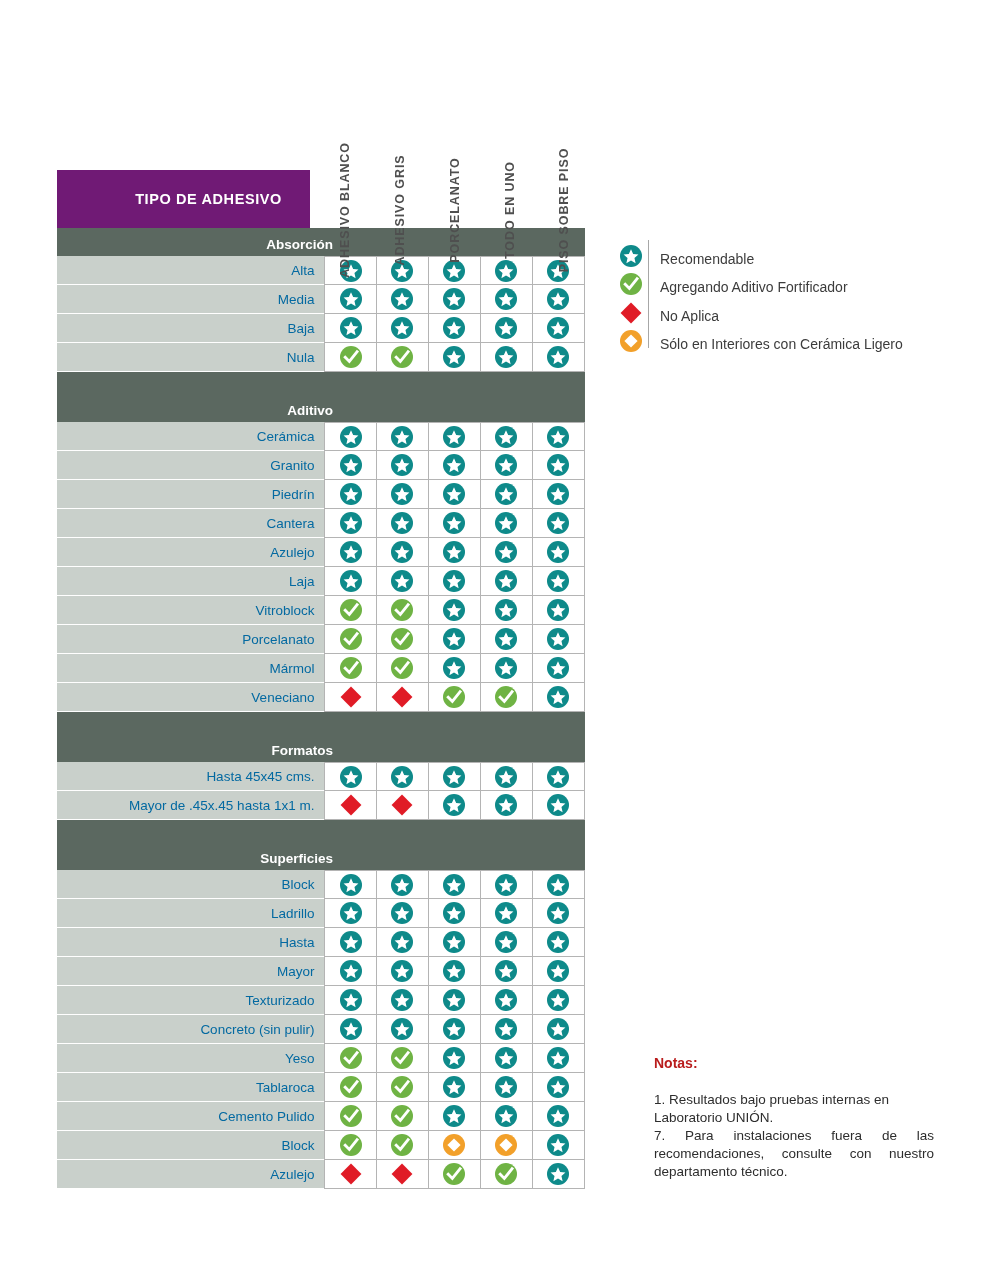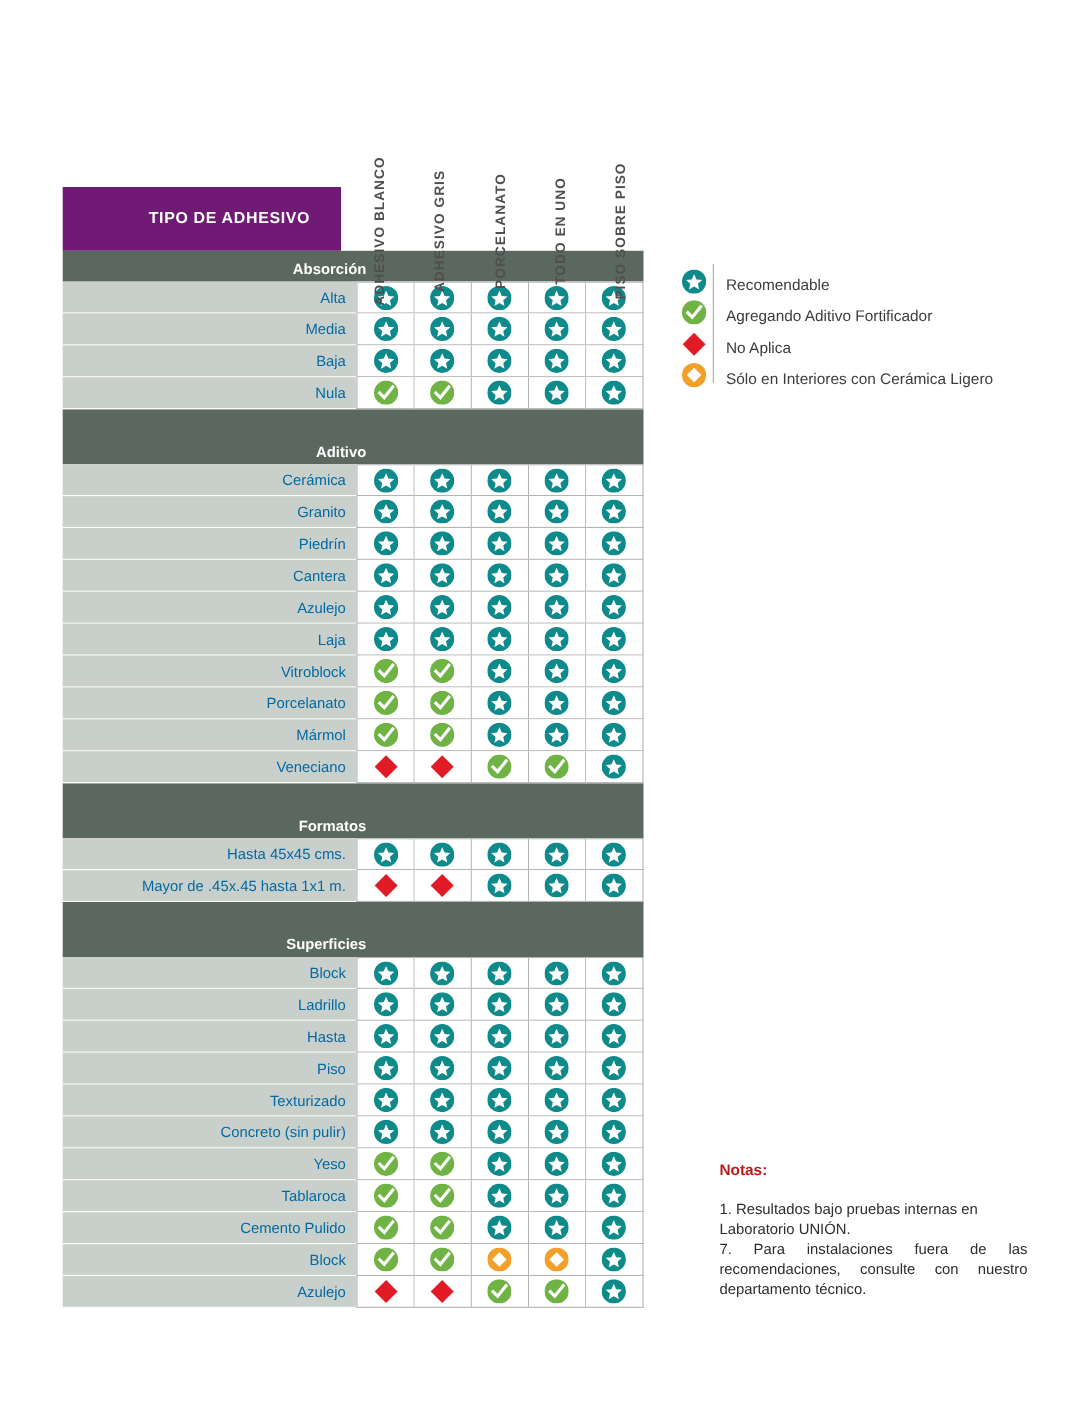--- a/index.html
+++ b/index.html
@@ -860,21 +860,21 @@
           </svg>
         </div>
         <div class="cell">
           <svg viewBox="0 0 40 40" class="icon">
             <circle cx="20" cy="20" r="20" fill="#0e8a8a"></circle>
             <path d="M20 7.5 L23.9 16.4 L33.5 17.3 L26.3 23.6 L28.4 33 L20 28.1 L11.6 33 L13.7 23.6 L6.5 17.3 L16.1 16.4 Z" fill="#ffffff"></path>
           </svg>
         </div>
       </div>
       <div class="data-row">
-        <div class="row-label">Piso</div>
+        <div class="row-label">Mayor</div>
         <div class="cell first-cell">
           <svg viewBox="0 0 40 40" class="icon">
             <circle cx="20" cy="20" r="20" fill="#0e8a8a"></circle>
             <path d="M20 7.5 L23.9 16.4 L33.5 17.3 L26.3 23.6 L28.4 33 L20 28.1 L11.6 33 L13.7 23.6 L6.5 17.3 L16.1 16.4 Z" fill="#ffffff"></path>
           </svg>
         </div>
         <div class="cell">
           <svg viewBox="0 0 40 40" class="icon">
             <circle cx="20" cy="20" r="20" fill="#0e8a8a"></circle>
             <path d="M20 7.5 L23.9 16.4 L33.5 17.3 L26.3 23.6 L28.4 33 L20 28.1 L11.6 33 L13.7 23.6 L6.5 17.3 L16.1 16.4 Z" fill="#ffffff"></path>

